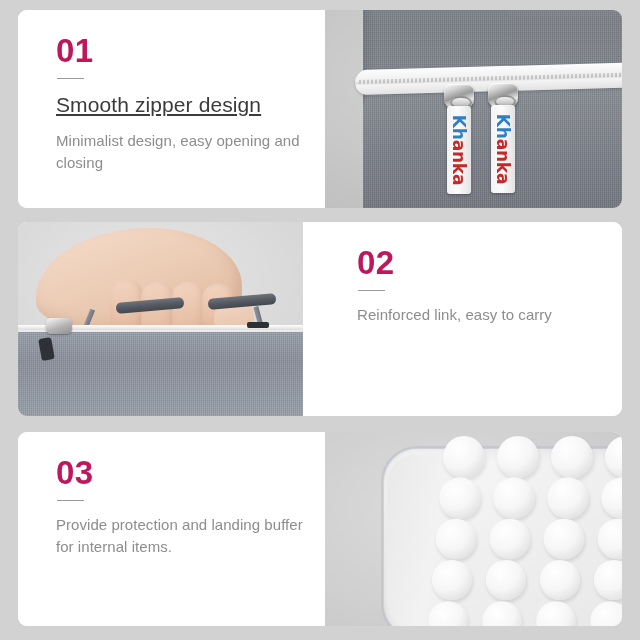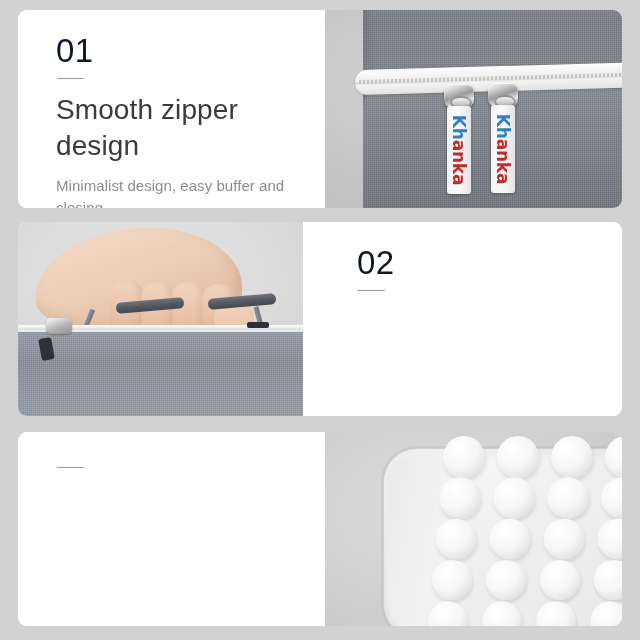--- a/index.html
+++ b/index.html
@@ -40,39 +40,40 @@
     flex: 0 0 307px;
     box-sizing: border-box;
     padding: 24px 22px 0 38px;
     background: #fff;
     position: relative;
   }
   .text-pane.right-side { padding-left: 42px; }
 
   .step-num {
     font-size: 33px;
-    font-weight: 400;
-    color: #0f172a;
+    font-weight: 700;
+    color: #be185d;
     line-height: 1;
     letter-spacing: 0.5px;
     font-family: "Liberation Sans", sans-serif;
   }
   .rule {
     width: 27px;
     height: 1px;
     background: #9a9a9a;
     margin: 11px 0 13px 1px;
   }
   .headline {
-    font-size: 28px;
+    font-size: 21px;
     font-weight: 300;
     color: #3b3b3b;
     line-height: 1.28;
     margin: 0 0 11px 0;
     letter-spacing: 0.1px;
+    text-decoration: underline;
   }
   .subline {
     font-size: 15px;
     font-weight: 300;
     color: #8d8d8d;
     line-height: 1.46;
     margin: 0;
     max-width: 272px;
     letter-spacing: 0.05px;
   }
@@ -314,21 +315,21 @@
 <body>
 
 <div class="page">
 
   <div class="card" id="card-1">
 
     <div class="text-pane">
       <div class="step-num">01</div>
       <div class="rule"></div>
       <div class="headline">Smooth zipper design</div>
-      <div class="subline">Minimalist design, easy buffer and closing</div>
+      <div class="subline">Minimalist design, easy opening and closing</div>
     </div>
 
     <div class="photo-pane ph1">
       <div class="case-body"></div>
       <div class="case-lower"></div>
       <div class="zip-tape"></div>
       <div class="zip-teeth"></div>
 
       <div class="slider slider-a"></div>
       <div class="slider slider-b"></div>
@@ -340,20 +341,21 @@
         <span class="brand"><span class="b-blue">Kh</span><span class="b-red">anka</span></span>
       </div>
     </div>
   </div>
 
   <div class="card reverse" id="card-2">
 
     <div class="text-pane right-side">
       <div class="step-num">02</div>
       <div class="rule"></div>
+      <div class="subline">Reinforced link, easy to carry</div>
     </div>
 
     <div class="photo-pane ph2">
       <div class="palm"></div>
       <div class="finger f1"></div>
       <div class="finger f2"></div>
       <div class="finger f3"></div>
       <div class="finger f4"></div>
       <div class="thumbtip"></div>
 
@@ -367,21 +369,23 @@
       <div class="zip-line"></div>
       <div class="slider-small"></div>
       <div class="pull-dark"></div>
       <div class="clip-dark"></div>
     </div>
   </div>
 
   <div class="card" id="card-3">
 
     <div class="text-pane">
+      <div class="step-num">03</div>
       <div class="rule"></div>
+      <div class="subline">Provide protection and landing buffer for internal items.</div>
     </div>
 
     <div class="photo-pane ph3">
       <div class="shell"></div>
       <div class="rim"></div>
       <div class="inner-wall"></div>
       <div class="bump-grid" id="bump-grid">
           <div class="bump" style="left: 0px; top: -6px; transform: scale(1);"></div>
           <div class="bump" style="left: 54px; top: -6px; transform: scale(1);"></div>
           <div class="bump" style="left: 108px; top: -6px; transform: scale(1);"></div>

